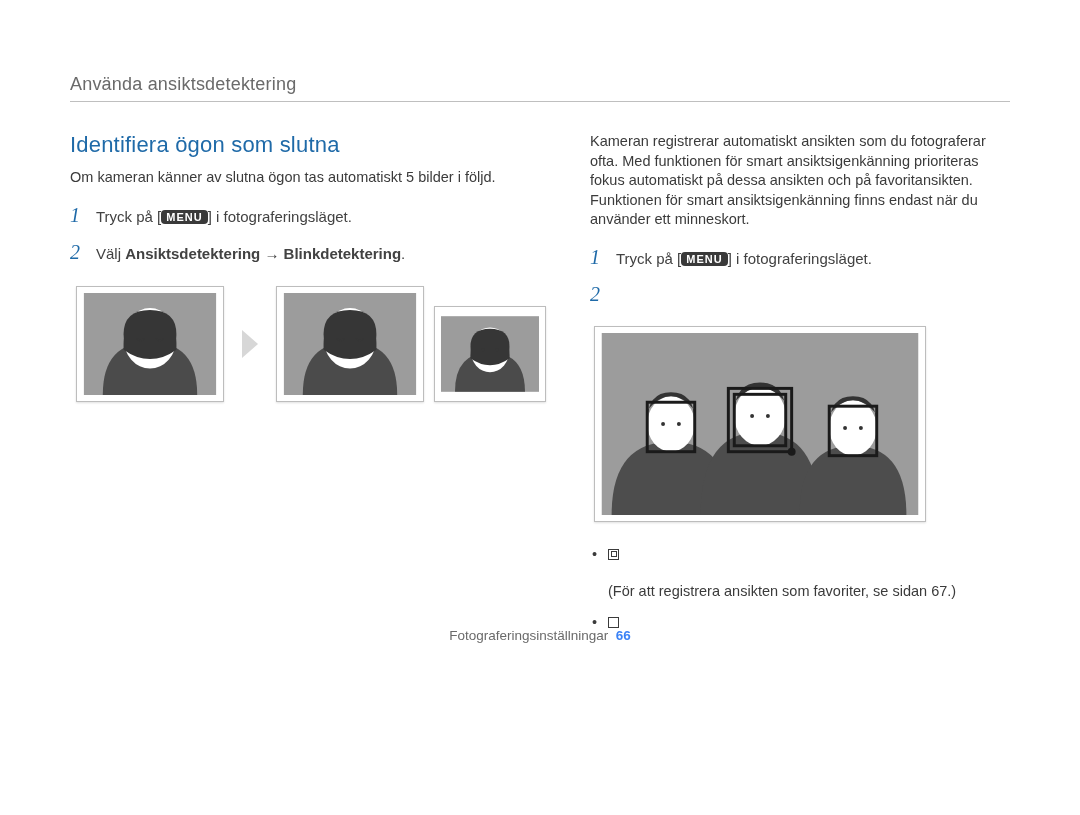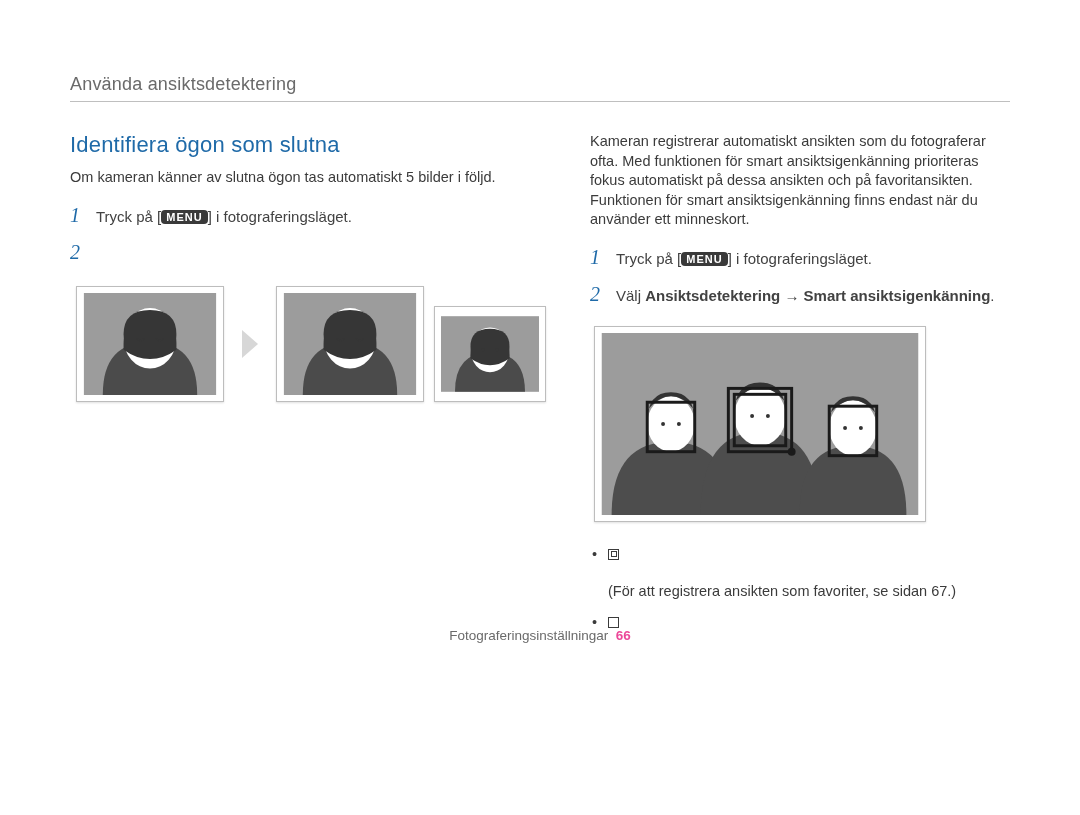--- a/index.html
+++ b/index.html
@@ -26,21 +26,21 @@
   .smart-illus { margin: 18px 0 22px 4px; border: 1px solid #bdbdbd; padding: 6px; width: 332px; height: 196px; background: #fff; box-shadow: 0 1px 2px rgba(0,0,0,.12); }
   .smart-illus svg { width: 100%; height: 100%; display: block; }
   .bullets { list-style: none; padding: 0; margin: 0; font-size: 14.5px; line-height: 1.45; }
   .bullets li { position: relative; padding-left: 18px; margin-bottom: 10px; }
   .bullets li::before { content: "•"; position: absolute; left: 2px; top: 0; color: #3b3b3b; }
   .box-icon { display: inline-block; width: 11px; height: 11px; border: 1.6px solid #3b3b3b; vertical-align: -1px; margin-right: 4px; }
   .box-icon.double { position: relative; }
   .box-icon.double::after { content: ""; position: absolute; inset: 1.5px; border: 1.4px solid #3b3b3b; }
   .subnote { display: block; font-size: 14.5px; color: #3b3b3b; margin-top: 16px; }
   .footer { position: absolute; left: 0; right: 0; bottom: 34px; text-align: center; font-size: 13.5px; color: #6a6a6a; }
-  .footer .pg { font-weight: 700; color: #ec4899; }
+  .footer .pg { font-weight: 700; color: #3b82f6; }
 </style>
 </head>
 <body>
 
 <div class="page">
   <div class="breadcrumb">Använda ansiktsdetektering</div>
   <hr class="rule">
 
   <div class="columns">
 
@@ -50,20 +50,23 @@
 
       <ol class="steps">
         <li class="step">
           <span class="step-num">1</span>
           <span class="step-text">
             <span>Tryck på [</span><span class="menu-pill">MENU</span><span>] i fotograferingsläget.</span>
           </span>
         </li>
         <li class="step">
           <span class="step-num">2</span>
+          <span class="step-text">
+            <span>Välj </span><b>Ansiktsdetektering</b><span> → </span><b>Blinkdetektering</b><span>.</span>
+          </span>
         </li>
       </ol>
 
       <div class="blink-illus">
         <div class="portrait-frame big">
           <svg viewBox="0 0 140 108">
             <rect x="0" y="0" width="140" height="108" fill="#9c9c9c"></rect>
             <path d="M20 108 Q20 52 70 52 Q120 52 120 108 Z" fill="#4b4b4b"></path>
             <ellipse cx="70" cy="48" rx="28" ry="32" fill="#fff"></ellipse>
             <path d="M42 44 Q42 18 70 18 Q98 18 98 44 L98 60 Q70 80 42 60 Z" fill="#363636"></path>
@@ -102,23 +105,20 @@
 
       <ol class="steps">
         <li class="step">
           <span class="step-num">1</span>
           <span class="step-text">
             <span>Tryck på [</span><span class="menu-pill">MENU</span><span>] i fotograferingsläget.</span>
           </span>
         </li>
         <li class="step">
           <span class="step-num">2</span>
-          <span class="step-text">
-            <span>Välj </span><b>Ansiktsdetektering</b><span> → </span><b>Smart ansiktsigenkänning</b><span>.</span>
-          </span>
         </li>
       </ol>
 
       <div class="smart-illus">
         <svg viewBox="0 0 320 184">
           <rect x="0" y="0" width="320" height="184" fill="#9c9c9c"></rect>
 
           <g fill="#4d4d4d">
             <path d="M10 184 Q10 110 70 110 Q130 110 130 184 Z"></path>
             <path d="M100 184 Q100 100 160 100 Q220 100 220 184 Z"></path>

